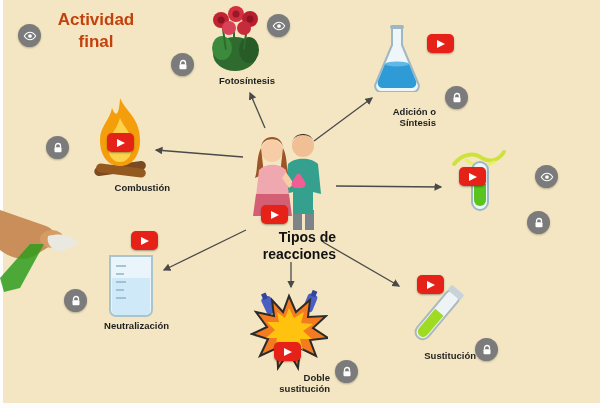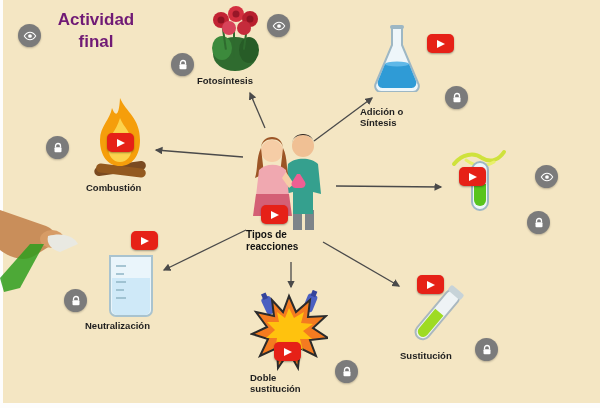--- a/index.html
+++ b/index.html
@@ -3,24 +3,24 @@
 <meta charset="utf-8">
 <style>
   html,body{margin:0;padding:0}
   body{font-family:"Liberation Sans",sans-serif;background:#fff}
   #canvas{position:relative;width:600px;height:408px;background:#f4e6c3;overflow:hidden}
   .edge{position:absolute;background:#fdfdfd;z-index:0}
   .arrows{position:absolute;left:0;top:0;z-index:1;pointer-events:none}
   .art{position:absolute;z-index:2}
   .art svg{display:block;width:100%;height:100%}
   .label{position:absolute;z-index:4;font-weight:bold;font-size:9.5px;color:#1f1f1f;
-         text-align:left;white-space:pre-line;line-height:1.2}
-  .center-label{font-size:10px;color:#111}
+         text-align:right;white-space:pre-line;line-height:1.2}
+  .center-label{font-size:14px;color:#111}
   .title{position:absolute;left:40px;top:9px;width:112px;z-index:4;font-size:17px;font-weight:bold;
-         color:#701a75;text-align:center;white-space:pre-line;line-height:1.3}
+         color:#c2410c;text-align:center;white-space:pre-line;line-height:1.3}
   .play-btn{position:absolute;z-index:5;width:27px;height:19px;background:#e62117;border-radius:5px;
             display:flex;align-items:center;justify-content:center;box-shadow:0 1px 2px rgba(0,0,0,.35);cursor:pointer}
   .play-btn::after{content:"";display:block;margin-left:1px;border-left:8px solid #fff;
                    border-top:4.5px solid transparent;border-bottom:4.5px solid transparent}
   .gicon{position:absolute;z-index:5;width:23px;height:23px;border-radius:50%;background:#7b7b7b;
          display:flex;align-items:center;justify-content:center;box-shadow:0 1px 2px rgba(0,0,0,.25);cursor:pointer}
 </style>
 </head>
 <body>
 

